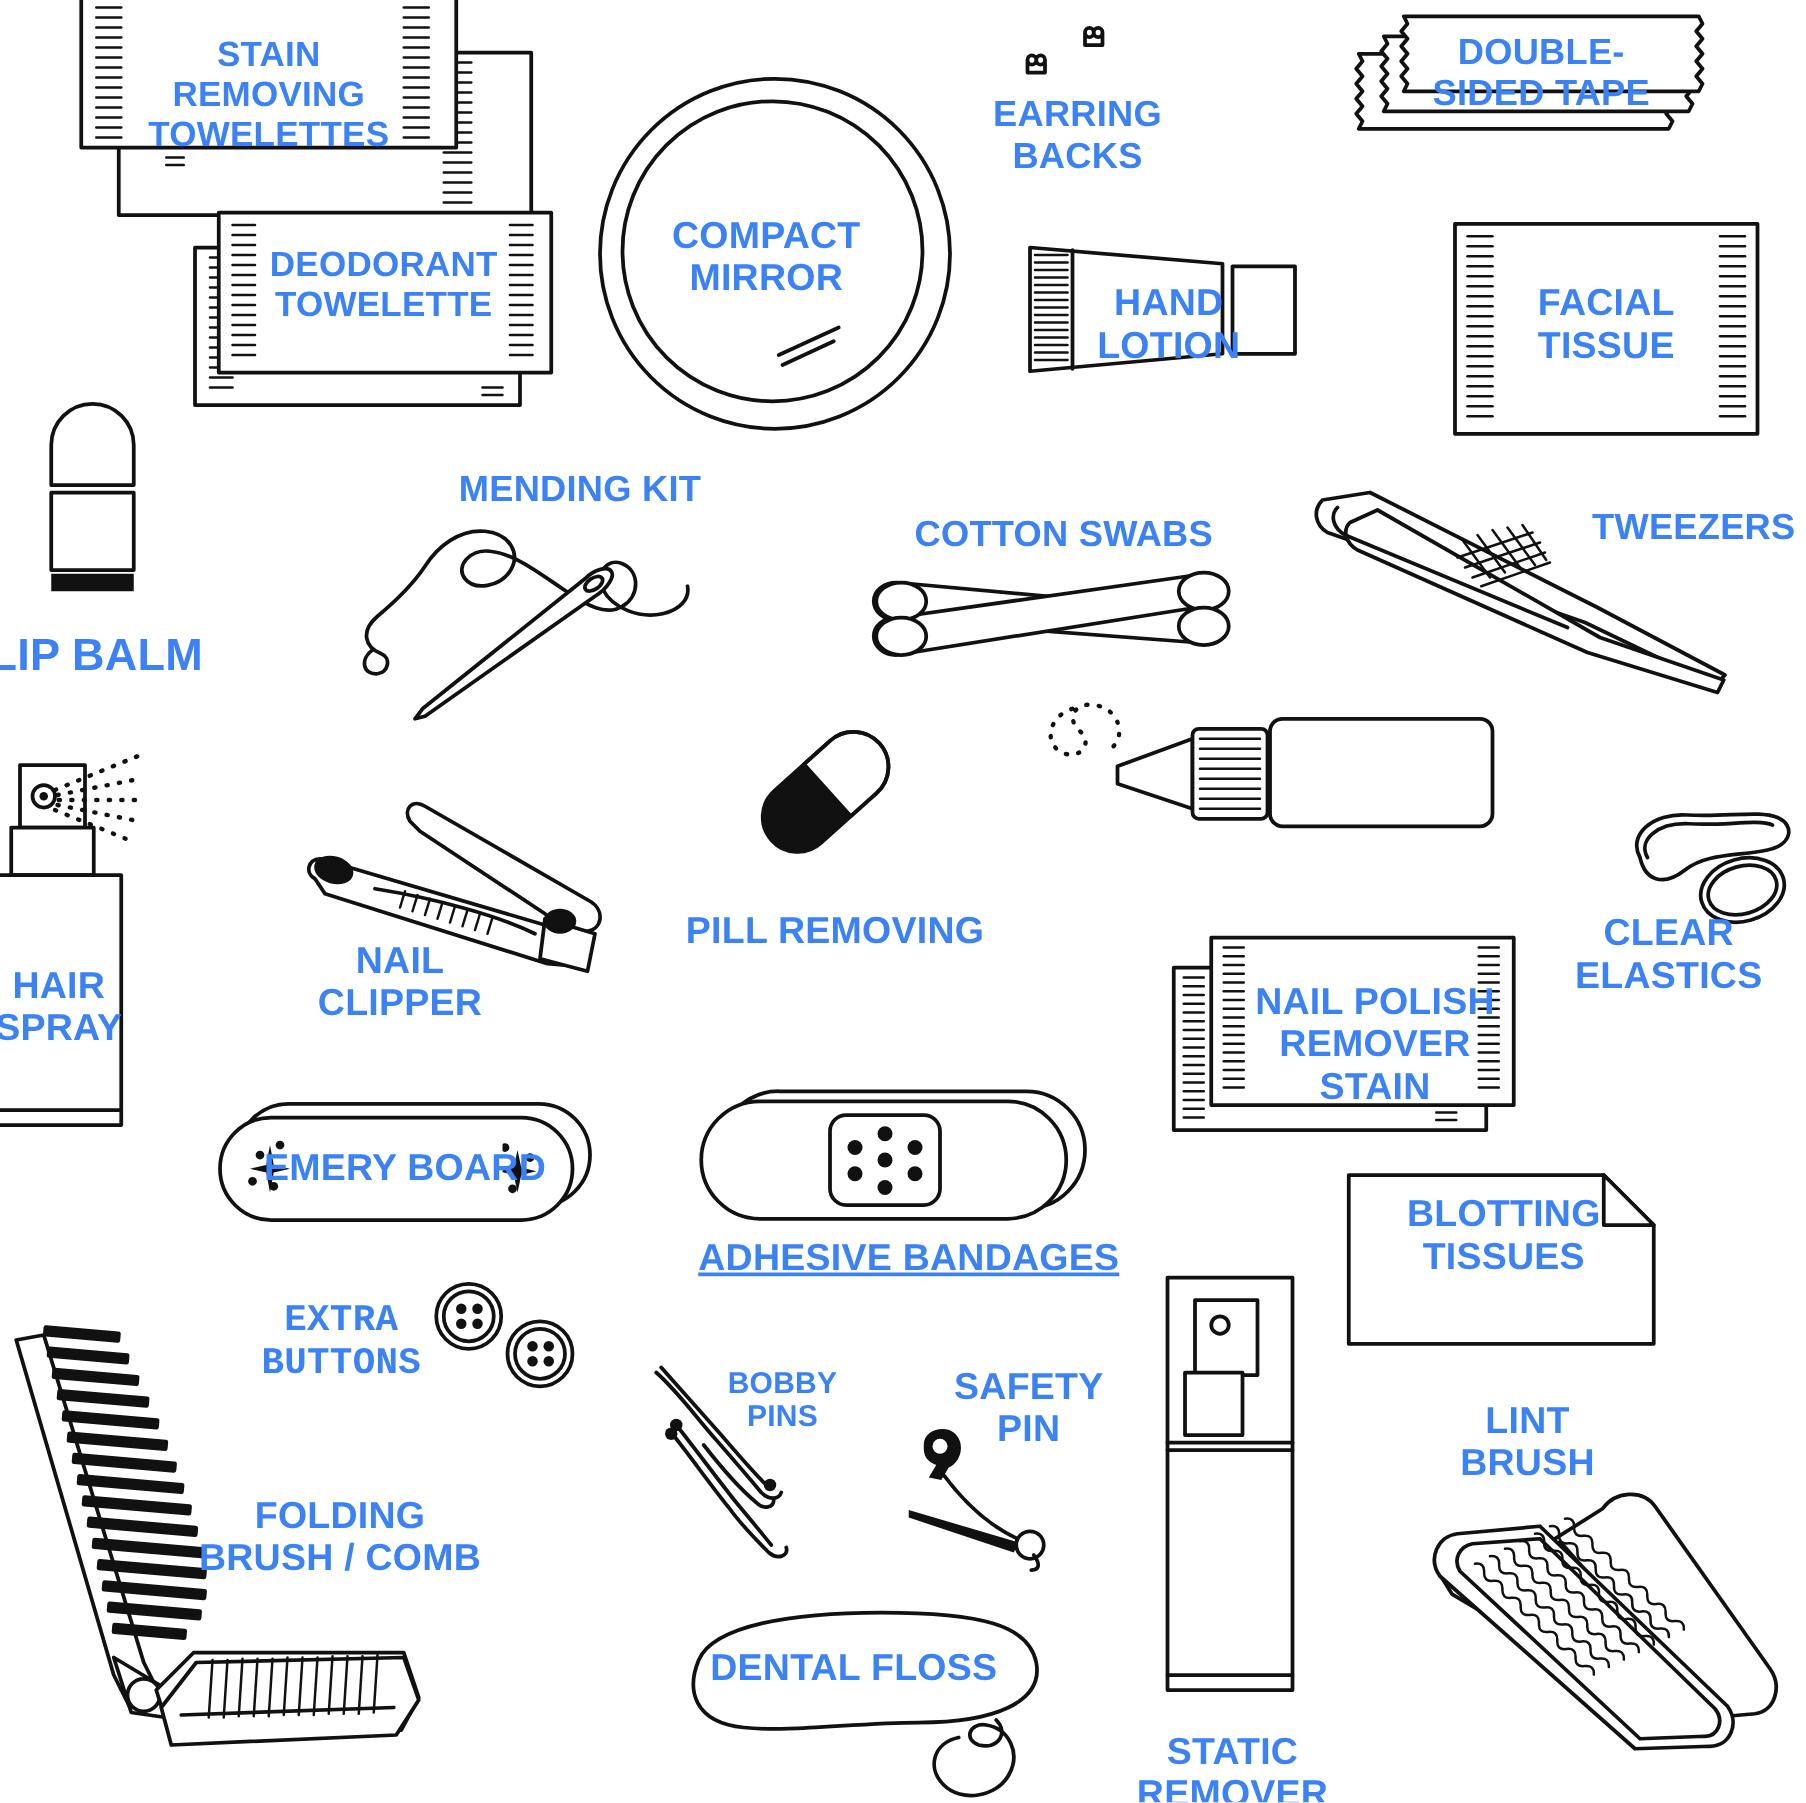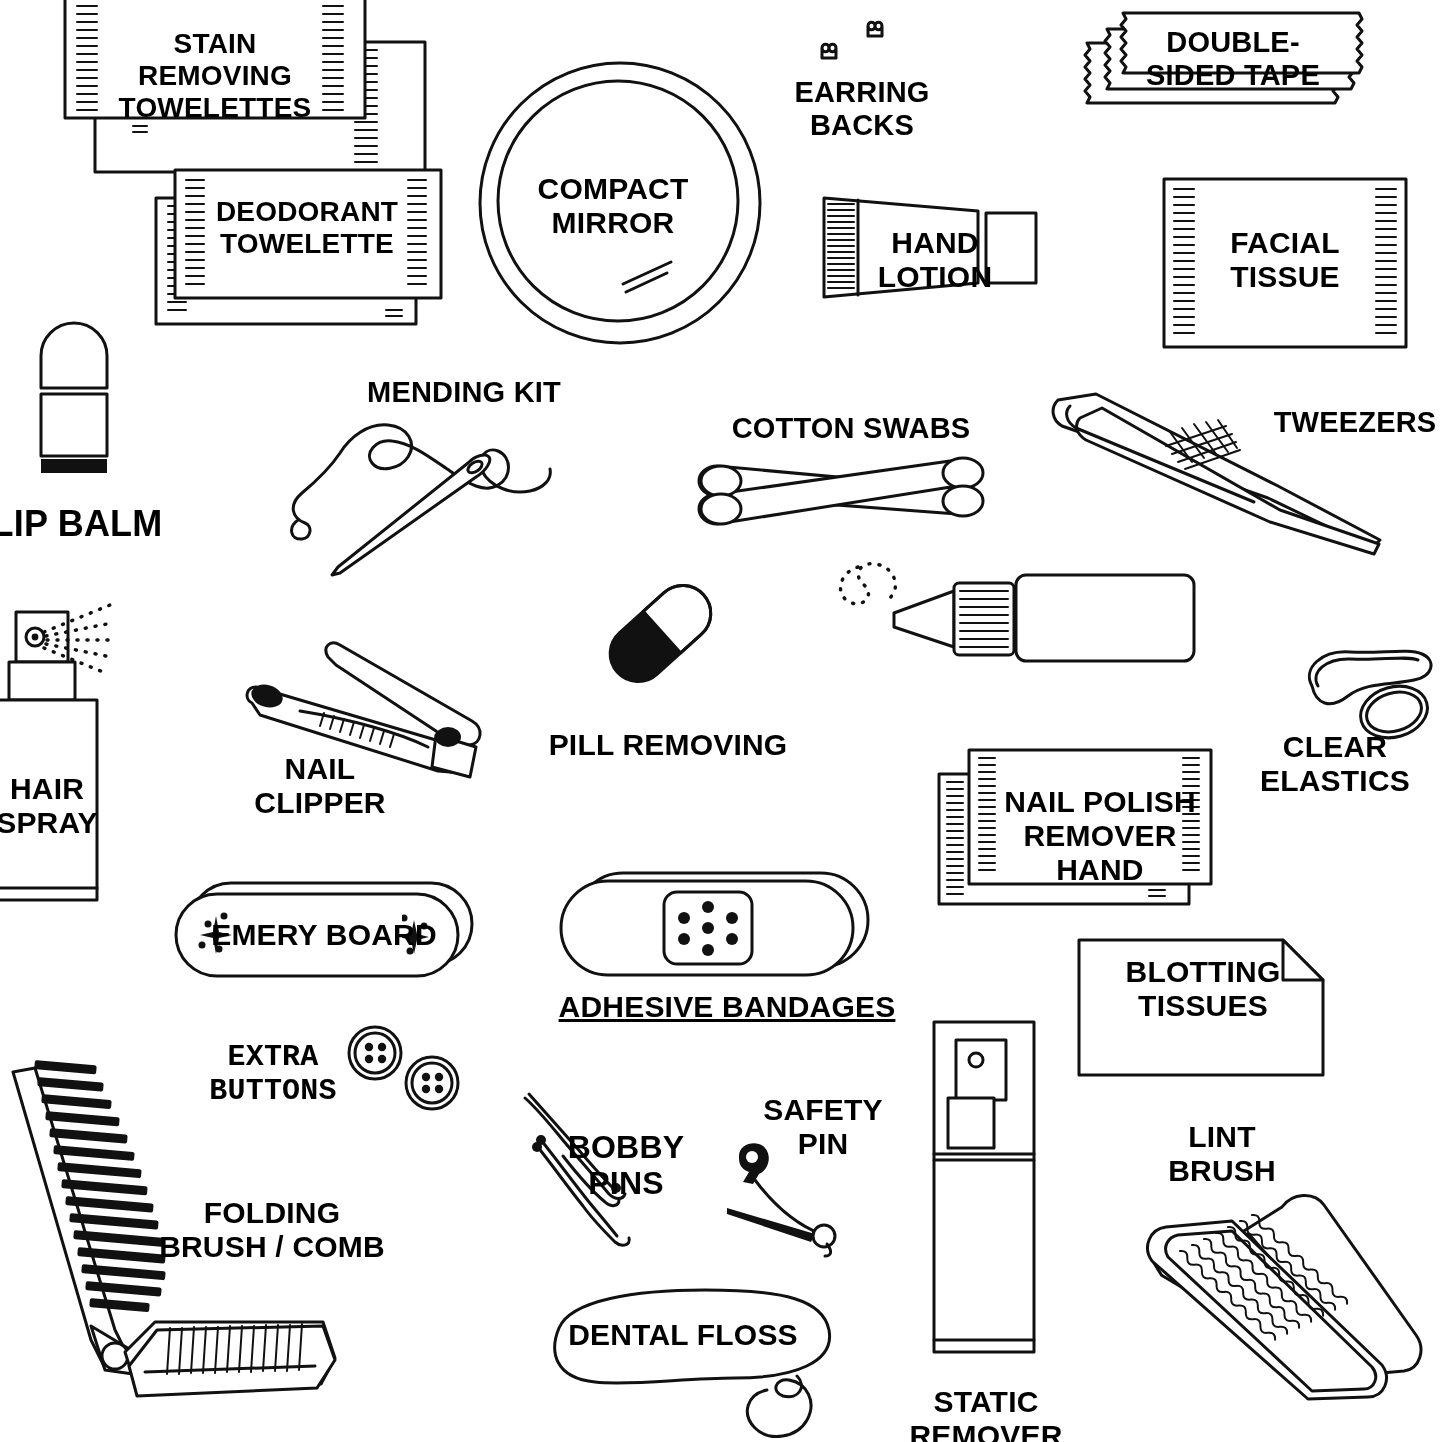--- a/index.html
+++ b/index.html
@@ -12,21 +12,21 @@
     width:1445px;
     height:1442px;
     background:#ffffff;
     overflow:hidden;
   }
   .item{position:absolute;}
   .lbl{
     position:absolute;
     font-family:"Liberation Sans", sans-serif;
     font-weight:700;
-    color:#000000;
+    color:#3b82f6;
     text-align:center;
     line-height:1.14;
     letter-spacing:0.2px;
     white-space:pre-line;
   }
   .lbl.c{transform:translateX(-50%);}
   svg{display:block;overflow:visible;}
   .stroke{fill:#ffffff;stroke:#111111;stroke-width:3;stroke-linejoin:round;stroke-linecap:round;}
   .strokeNF{fill:none;stroke:#111111;stroke-width:3;stroke-linejoin:round;stroke-linecap:round;}
   .thin{fill:none;stroke:#111111;stroke-width:2;stroke-linecap:round;}
@@ -498,21 +498,21 @@
             <line x1="0" y1="91" x2="16" y2="91"></line>
           <line x1="0" y1="98" x2="16" y2="98"></line>
             <line x1="0" y1="105" x2="16" y2="105"></line>
           <line x1="0" y1="112" x2="16" y2="112"></line>
         </g>
       </g>
     </svg>
   </div>
   <div class="lbl c" style="left:1100px;top:785px;font-size:30px;">NAIL POLISH
 REMOVER
-HAND</div>
+STAIN</div>
 
   <div class="item" style="left:1075px;top:895px;">
     <svg width="275" height="190" viewBox="0 0 275 190">
       <path class="stroke" d="M4 45 L208 45 L248 85 L248 180 L4 180 Z"></path>
       <path class="stroke" d="M208 45 L208 85 L248 85 Z"></path>
     </svg>
   </div>
   <div class="lbl c" style="left:1203px;top:955px;font-size:30px;">BLOTTING
 TISSUES</div>
 
@@ -628,21 +628,21 @@
       <path class="strokeNF" stroke-width="3.2" d="M24 4 C40 22,56 40,72 58 C84 72,96 86,108 98"></path>
       <path class="strokeNF" stroke-width="3.2" d="M20 8 C38 24,52 44,68 62 C82 78,94 92,104 104 C110 110,118 110,120 104"></path>
       <circle class="solid" cx="111" cy="98" r="5"></circle>
       <path class="strokeNF" stroke-width="3.2" d="M36 50 C52 70,68 92,84 112 C94 124,104 136,112 146"></path>
       <path class="strokeNF" stroke-width="3.2" d="M32 56 C48 76,62 96,78 116 C88 130,100 142,110 152 C117 158,126 155,124 148"></path>
       <circle class="solid" cx="36" cy="50" r="5"></circle>
       <circle class="solid" cx="32" cy="57" r="5"></circle>
       <path class="strokeNF" stroke-width="3.2" d="M58 66 C72 84,88 102,100 112 C106 118,114 116,114 110"></path>
     </svg>
   </div>
-  <div class="lbl c" style="left:626px;top:1093px;font-size:32px;margin-top:36px;">BOBBY
+  <div class="lbl c" style="left:626px;top:1093px;font-size:24px;">BOBBY
 PINS</div>
 
   <div class="item" style="left:725px;top:1140px;">
     <svg width="130" height="120" viewBox="0 0 130 120">
       <path class="solid" d="M14 16 C14 4,30 0,38 6 C48 14,44 30,34 34 L28 44 L18 42 L24 32 C14 28,14 22,14 16 Z"></path>
       <circle cx="27" cy="17" r="6" fill="#ffffff"></circle>
       <path class="strokeNF" stroke-width="3.4" d="M30 40 C48 64,70 84,96 94"></path>
       <path class="solid" d="M2 68 L90 94 L86 102 L2 74 Z"></path>
       <circle class="stroke" cx="99" cy="96" r="11"></circle>
       <path class="strokeNF" stroke-width="3.4" d="M102 104 C108 112,106 116,100 116"></path>

